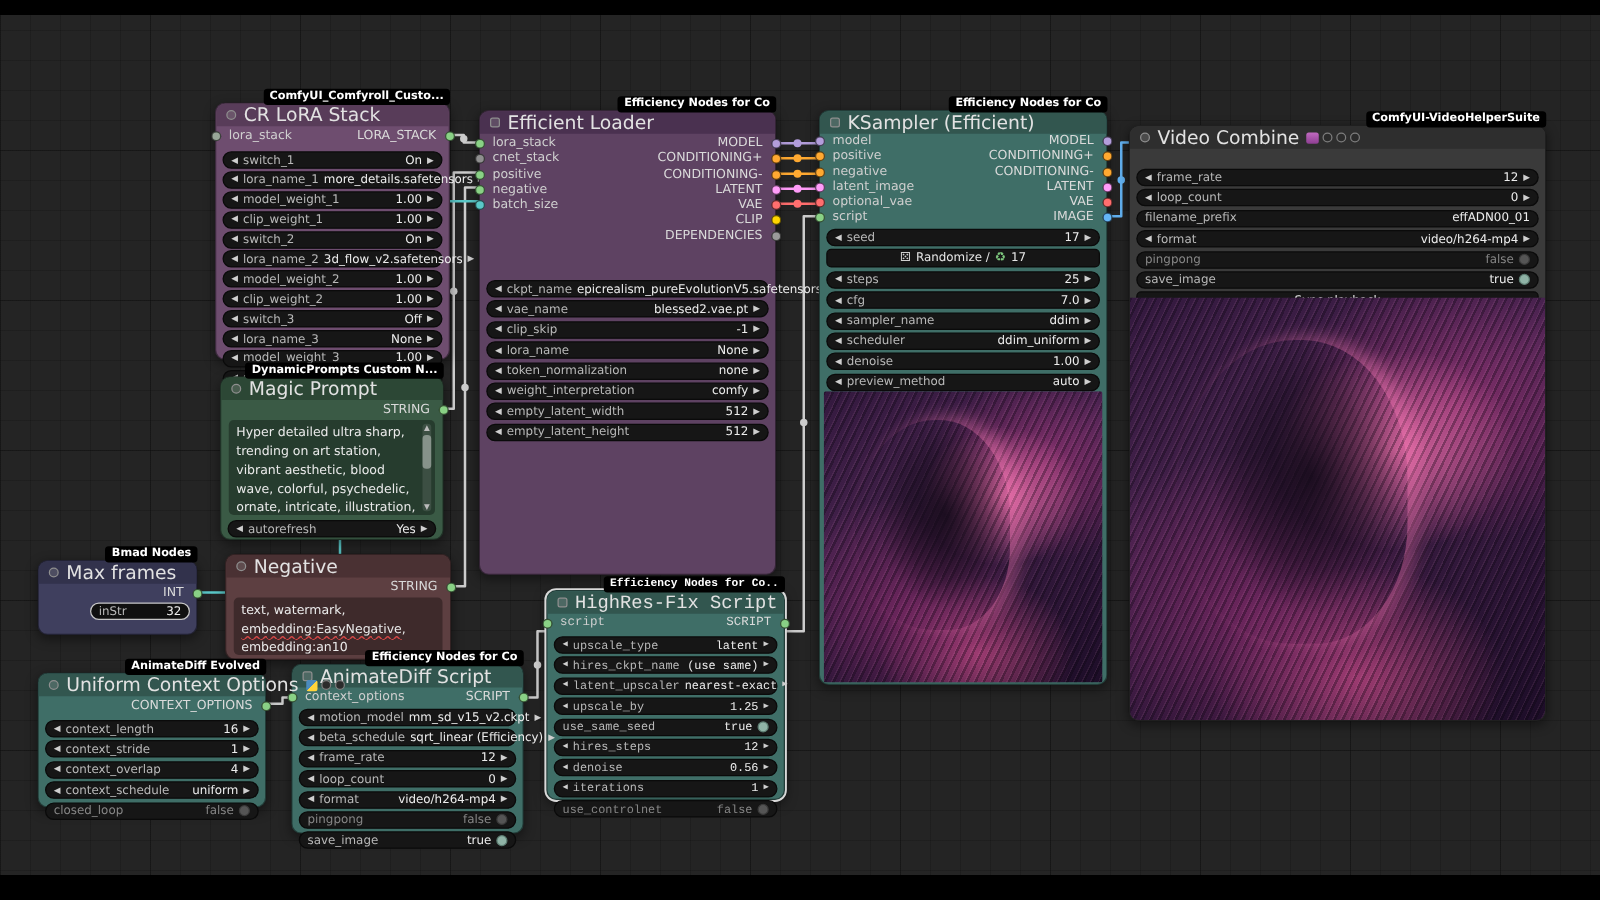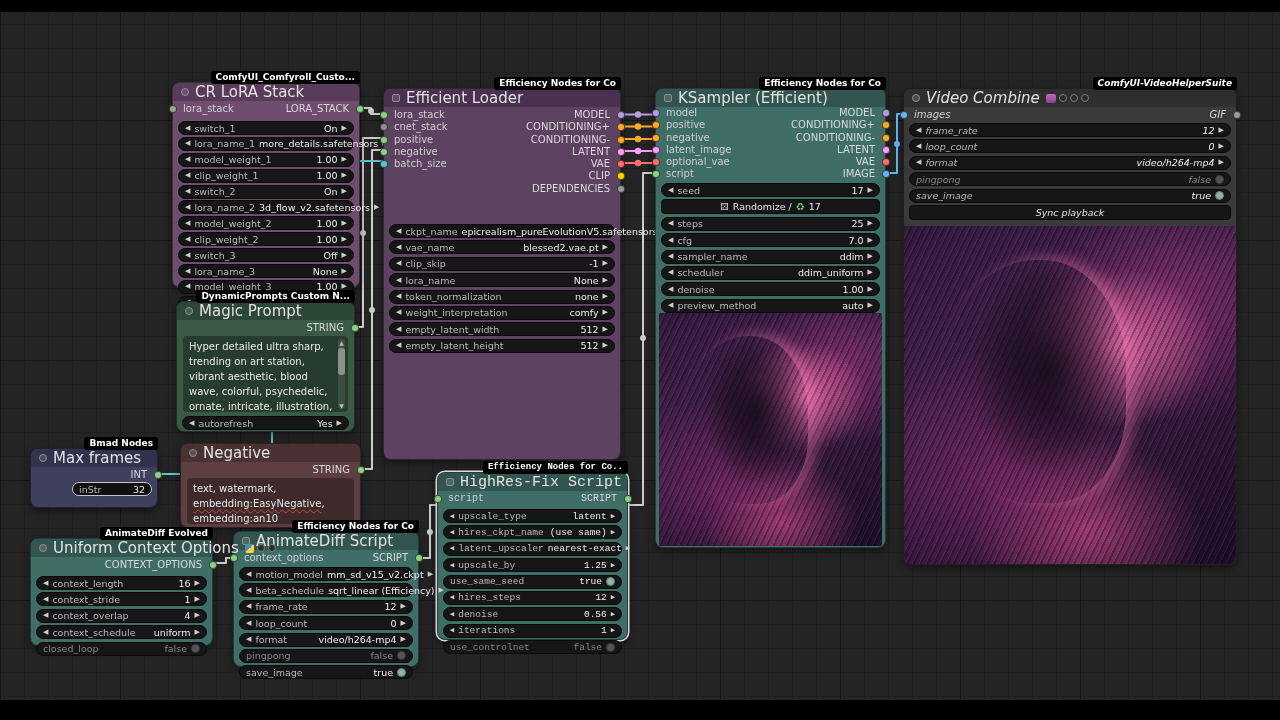--- a/index.html
+++ b/index.html
@@ -644,52 +644,48 @@
             <span class="warr">▶</span>
           </div>
           <div class="widget toggle off">
             <span class="wlabel">closed_loop</span>
             <span class="wvalue">false</span>
             <span class="knob off"></span>
           </div>
         </div>
     </div>
 
-    <div class="node" data-node-key="video_combine" style="left: 903px; top: 88px; width: 334px; height: 477px; font-style: italic; --body: #3A3A3A; --head: #2E2E2E;">
+    <div class="node" data-node-key="video_combine" style="left: 903px; top: 100px; width: 334px; height: 477px; --body: #3A3A3A; --head: #2E2E2E;">
       <div class="badge">ComfyUI-VideoHelperSuite</div>
       <div class="nhead">
           <span class="ndot circle"></span>
           <span class="ntitle">Video Combine</span>
           <span class="ticons">
             <span class="ticon film-icon"></span>
             <span class="ticon circle-icon"></span>
             <span class="ticon circle-icon"></span>
             <span class="ticon circle-icon"></span>
           </span>
         </div>
-      <div class="nio" style="top:20px;">
-          <div class="iorow">
-            <span class="pin in" style="background: rgb(100, 181, 246);"></span>
-            <span class="ilabel">images</span>
-            <span class="olabel">GIF</span>
-            <span class="pin out" style="background: rgb(154, 154, 154);"></span>
-          </div>
-        </div>
       <div class="nwidgets" style="top:34px;">
           <div class="widget combo">
             <span class="warr">◀</span>
             <span class="wlabel">frame_rate</span>
             <span class="wvalue">12</span>
             <span class="warr">▶</span>
           </div>
           <div class="widget combo">
             <span class="warr">◀</span>
             <span class="wlabel">loop_count</span>
             <span class="wvalue">0</span>
             <span class="warr">▶</span>
+          </div>
+          <div class="widget field">
+            <span class="wlabel">filename_prefix</span>
+            <span class="wvalue">effADN00_01</span>
           </div>
           <div class="widget combo">
             <span class="warr">◀</span>
             <span class="wlabel">format</span>
             <span class="wvalue">video/h264-mp4</span>
             <span class="warr">▶</span>
           </div>
           <div class="widget toggle off">
             <span class="wlabel">pingpong</span>
             <span class="wvalue">false</span>

